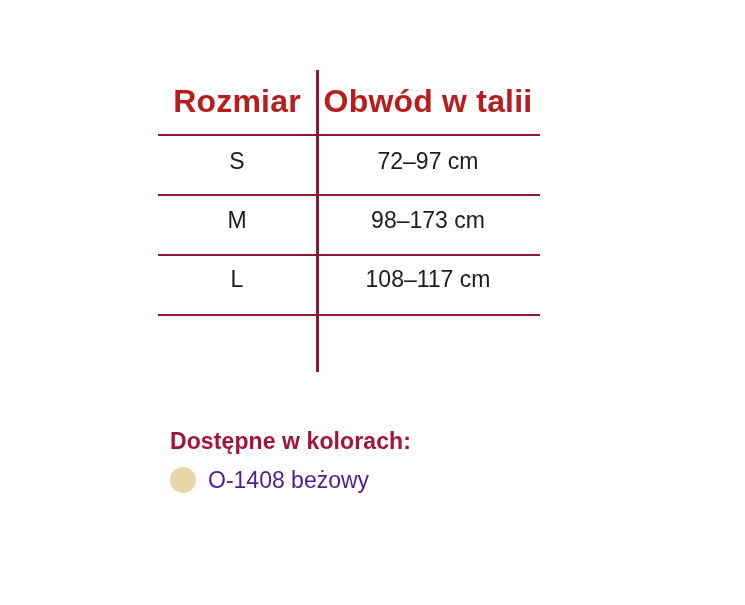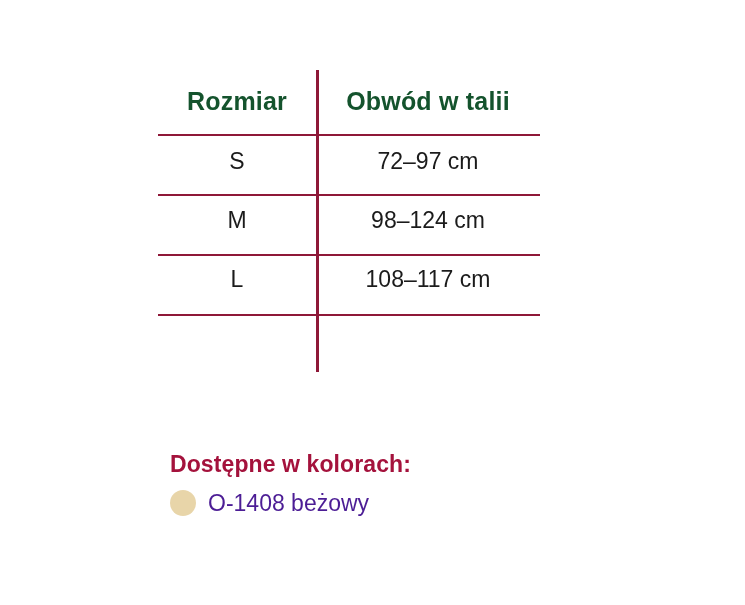--- a/index.html
+++ b/index.html
@@ -43,24 +43,24 @@
 
   .size-table .col-size {
     width: 158px;
   }
   .size-table .col-value {
     width: 224px;
   }
 
   .head-row th {
     height: 62px;
-    font-size: 25px;
+    font-size: 32px;
     font-weight: bold;
     letter-spacing: 0.2px;
-    color: #14532d;
+    color: #b91c1c;
   }
 
   .body-row td {
     height: 59px;
     font-size: 23px;
     font-weight: normal;
     color: #1b1b1b;
   }
 
   
@@ -83,21 +83,21 @@
     top: 70px;
     width: 3px;
     height: 302px;
     background: #8e1838;
   }
 
   
   .colors {
     position: absolute;
     left: 170px;
-    top: 451px;
+    top: 428px;
     width: 420px;
   }
   .colors-title {
     font-size: 23px;
     font-weight: bold;
     color: #a4123c;
     letter-spacing: 0.1px;
     margin: 0 0 10px 0;
   }
   .color-item {
@@ -129,21 +129,21 @@
       <tr class="head-row">
         <th class="col-size">Rozmiar</th>
         <th class="col-value">Obwód w talii</th>
       </tr>
       <tr class="body-row">
         <td class="col-size">S</td>
         <td class="col-value">72–97 cm</td>
       </tr>
       <tr class="body-row">
         <td class="col-size">M</td>
-        <td class="col-value">98–124 cm</td>
+        <td class="col-value">98–173 cm</td>
       </tr>
       <tr class="body-row">
         <td class="col-size">L</td>
         <td class="col-value">108–117 cm</td>
       </tr>
     </tbody>
   </table>
 
   <div class="rule r1" style="background: rgb(142, 24, 56);"></div>
   <div class="rule r2" style="background: rgb(142, 24, 56);"></div>

